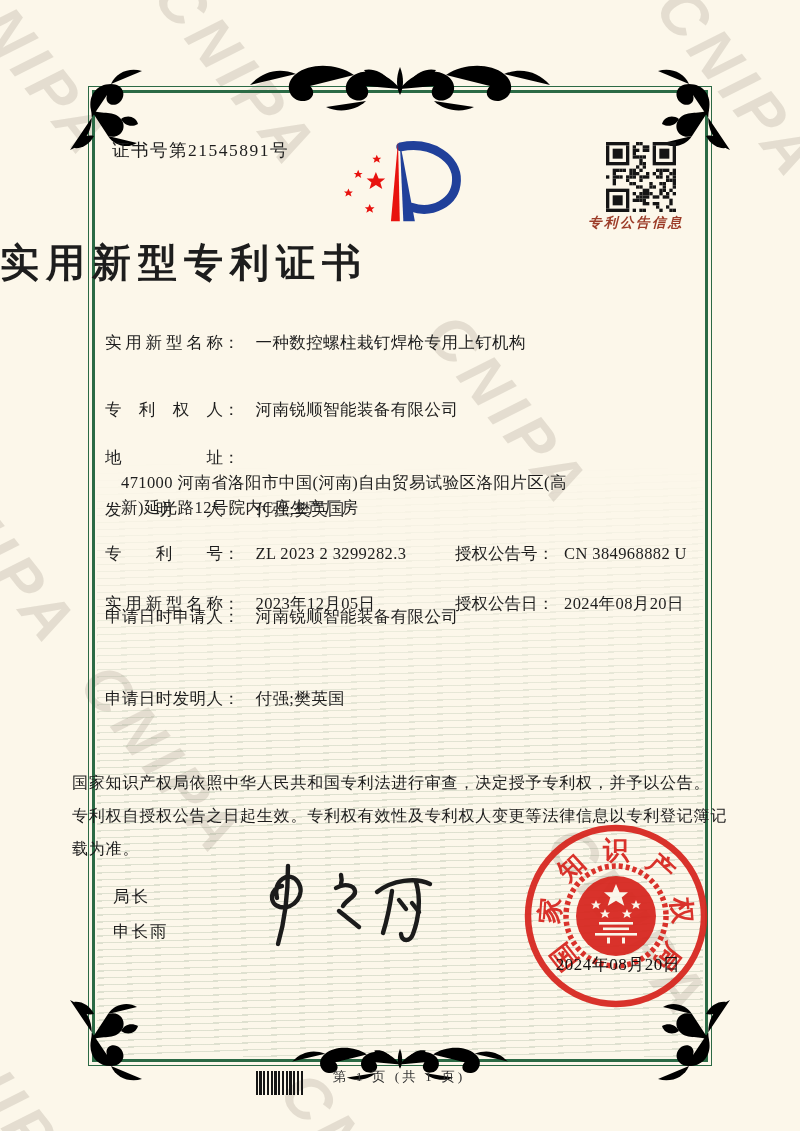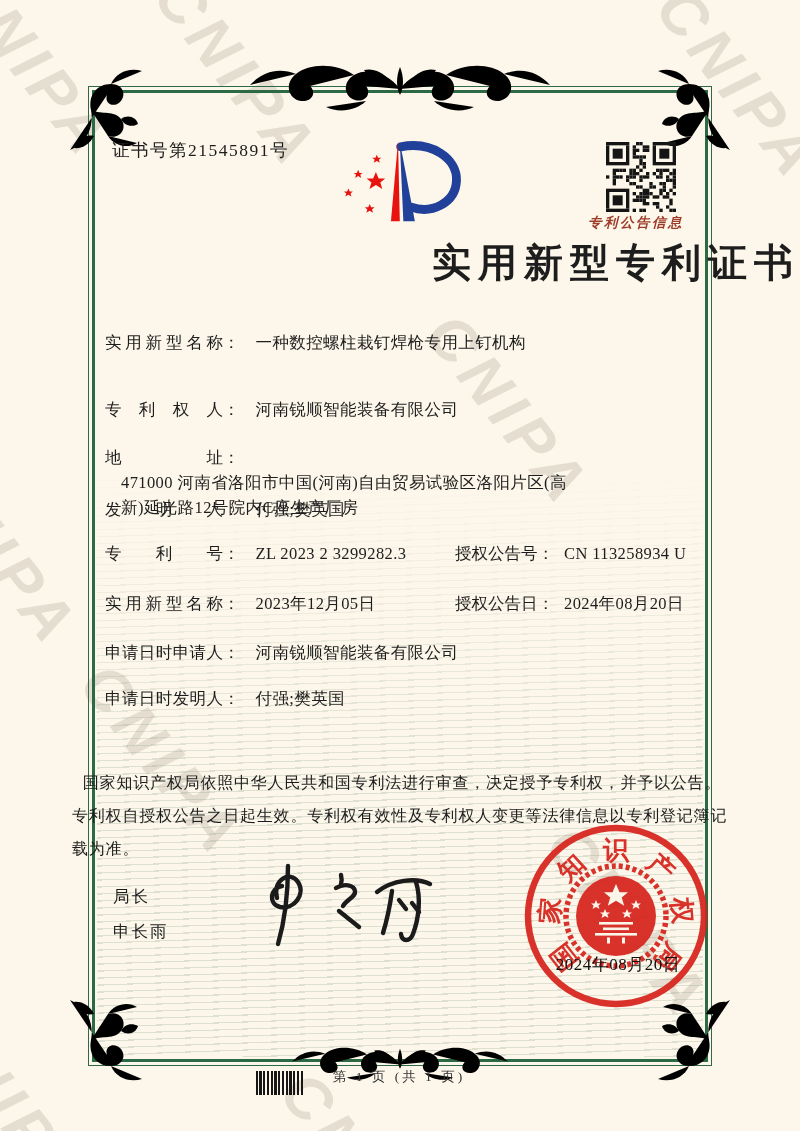--- a/index.html
+++ b/index.html
@@ -18,34 +18,34 @@
          background:repeating-linear-gradient(178deg,rgba(120,148,116,0.22) 0 1.2px,rgba(0,0,0,0) 1.2px 7px);
          -webkit-mask-image:linear-gradient(180deg,transparent 0 38%,#000 70%,#000 100%);
          mask-image:linear-gradient(180deg,transparent 0 38%,#000 70%,#000 100%);}
   .orn{position:absolute;z-index:3;}
   
   .certno{position:absolute;left:112px;top:138px;font-size:17.5px;letter-spacing:1.5px;z-index:3;}
   .logo{position:absolute;left:344px;top:133px;z-index:3;}
   .qr{position:absolute;left:606px;top:142px;z-index:3;}
   .qrcap{position:absolute;left:588px;top:214px;width:130px;text-align:left;font-size:13.5px;
          letter-spacing:2.5px;color:#9c3c28;font-style:italic;font-weight:bold;z-index:3;}
-  .title{position:absolute;left:0;top:236px;width:800px;text-align:right;font-size:39px;
+  .title{position:absolute;left:0;top:236px;width:800px;text-align:left;font-size:39px;
          font-weight:bold;letter-spacing:7px;z-index:3;}
   
   .row{position:absolute;left:105px;width:600px;font-size:16.5px;z-index:3;line-height:25px;}
   .flabel{display:inline-block;width:118px;text-align:justify;text-align-last:justify;vertical-align:top;}
   .colon{display:inline-block;vertical-align:top;}
   .fval{display:inline-block;vertical-align:top;margin-left:16px;letter-spacing:0.4px;}
   .fval.wrap{width:462px;}
   .rcol{position:absolute;left:350px;top:0;white-space:nowrap;}
   .rcol .fval{margin-left:10px;}
   
   .para{position:absolute;left:72px;top:766px;width:660px;font-size:16px;line-height:33px;
         letter-spacing:0.8px;z-index:3;}
-  .para .l1{text-align:center;}
+  .para .l1{text-align:left;}
   
   .director{position:absolute;left:113px;font-size:16.5px;letter-spacing:2px;z-index:4;}
   .sig{position:absolute;left:222px;top:858px;z-index:4;}
   .sig path{stroke:#1b1b1b;stroke-width:4.4;fill:none;stroke-linecap:round;stroke-linejoin:round;}
   .seal{position:absolute;left:520px;top:820px;z-index:4;opacity:0.93;}
   .sealdate{position:absolute;left:543px;top:953px;width:150px;text-align:center;font-size:17px;
             letter-spacing:0.5px;color:#111;z-index:5;}
   
   .footer{position:absolute;left:0;top:1068px;width:798px;text-align:center;font-size:13.5px;
           letter-spacing:3px;color:#333;z-index:3;}
@@ -282,27 +282,27 @@
     <span class="flabel">专利权人</span><span class="colon">：</span><span class="fval">河南锐顺智能装备有限公司</span>
   </div>
   <div class="row" style="top:445px">
     <span class="flabel">地址</span><span class="colon">：</span><span class="fval wrap">471000 河南省洛阳市中国(河南)自由贸易试验区洛阳片区(高新)延光路12号院内C座生产厂房</span>
   </div>
   <div class="row" style="top:497px">
     <span class="flabel">发明人</span><span class="colon">：</span><span class="fval">付强;樊英国</span>
   </div>
   <div class="row" style="top:541px">
     <span class="flabel">专利号</span><span class="colon">：</span><span class="fval">ZL 2023 2 3299282.3</span>
-    <span class="rcol"><span>授权公告号</span><span class="colon">：</span><span class="fval">CN 113258934 U</span></span>
+    <span class="rcol"><span>授权公告号</span><span class="colon">：</span><span class="fval">CN 384968882 U</span></span>
   </div>
   <div class="row" style="top:591px">
     <span class="flabel">实用新型名称</span><span class="colon">：</span><span class="fval">2023年12月05日</span>
     <span class="rcol"><span>授权公告日</span><span class="colon">：</span><span class="fval">2024年08月20日</span></span>
   </div>
-  <div class="row" style="top:640px">
+  <div class="row" style="top:604px">
     <span class="flabel">申请日时申请人</span><span class="colon">：</span><span class="fval">河南锐顺智能装备有限公司</span>
   </div>
   <div class="row" style="top:686px">
     <span class="flabel">申请日时发明人</span><span class="colon">：</span><span class="fval">付强;樊英国</span>
   </div>
 
   <div class="para">
     <div class="l1">国家知识产权局依照中华人民共和国专利法进行审查，决定授予专利权，并予以公告。</div>
     <div class="l2">专利权自授权公告之日起生效。专利权有效性及专利权人变更等法律信息以专利登记簿记载为准。</div>
   </div>

